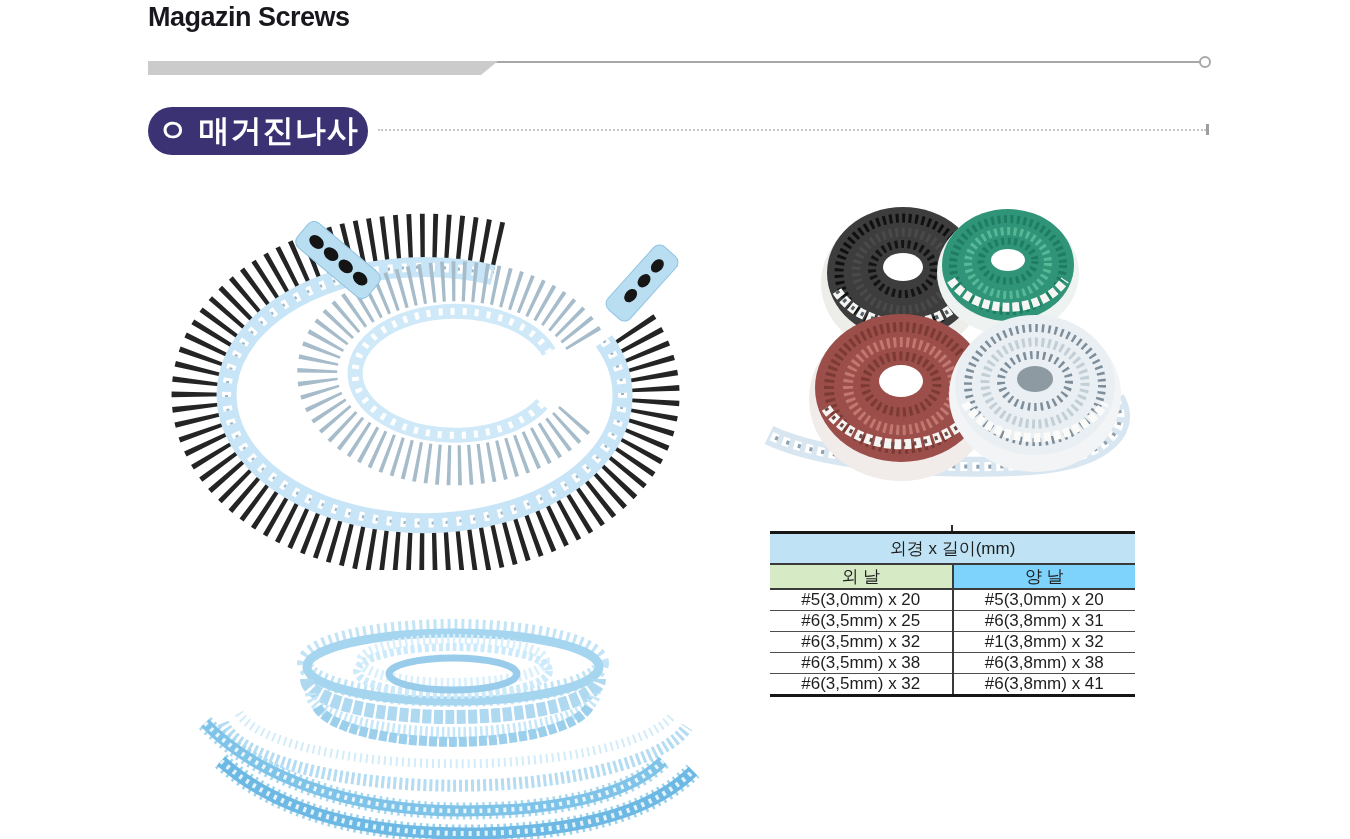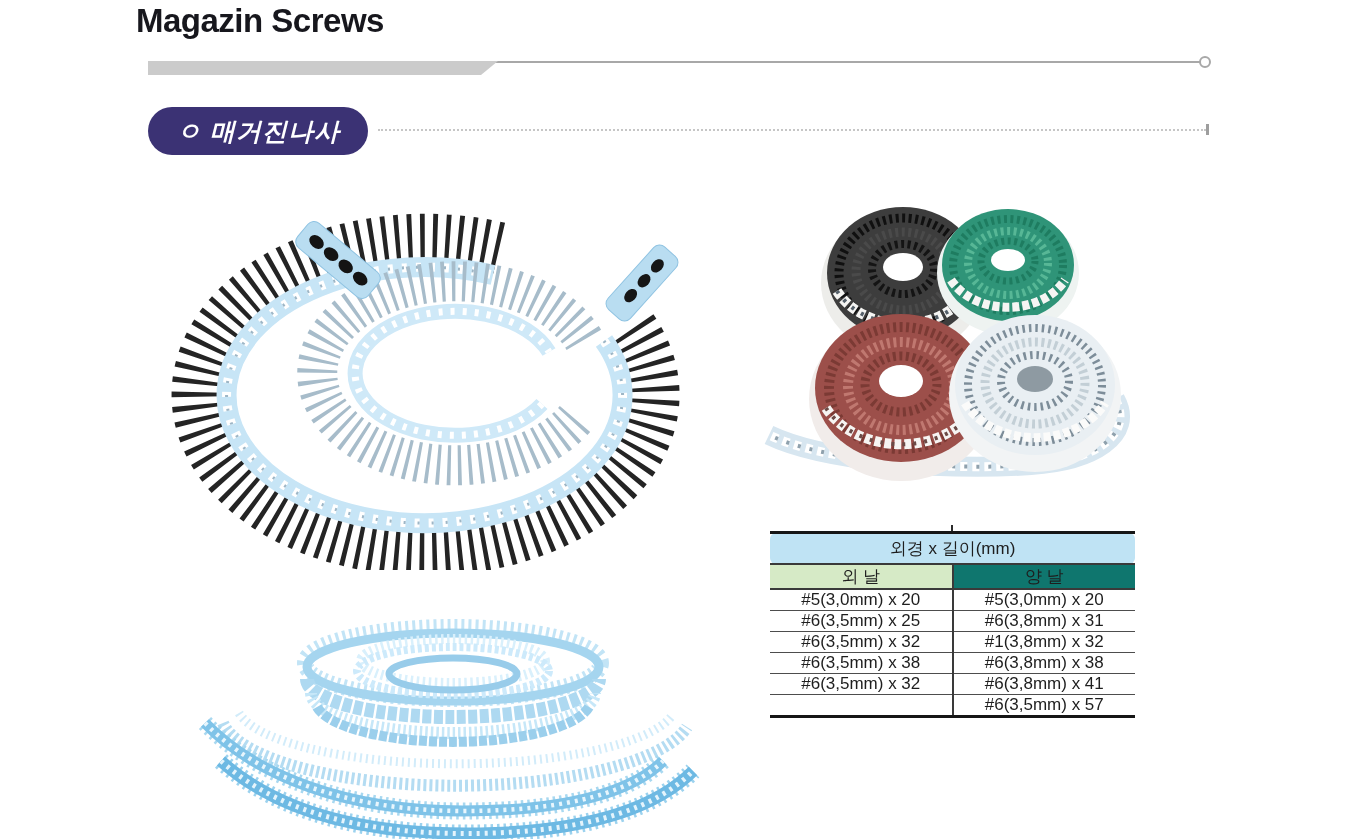--- a/index.html
+++ b/index.html
@@ -1,51 +1,51 @@
 <!DOCTYPE html>
 <html><head>
 <meta charset="utf-8">
 <style>
   * { margin:0; padding:0; box-sizing:border-box; }
   html,body { background:#ffffff; }
   body { font-family:"Liberation Sans","DejaVu Sans",sans-serif; }
   .page { position:relative; width:1350px; height:839px; background:#ffffff; overflow:hidden; }
 
   
-  .page-title { position:absolute; left:136px; top:2px; font-size:33px; font-weight:700;
+  .page-title { position:absolute; left:148px; top:2px; font-size:27px; font-weight:700;
                 color:#17171d; letter-spacing:-0.5px; }
   .rule-line { position:absolute; left:148px; top:61px; width:1053px; height:2px; background:#a8a8a8; }
   .rule-circle { position:absolute; left:1199px; top:56px; width:12px; height:12px;
                  border:2px solid #a8a8a8; border-radius:50%; background:#ffffff; }
   .rule-bar { position:absolute; left:148px; top:61px; width:350px; height:14px; background:#cbcbcb;
               clip-path:polygon(0 0, 100% 0, calc(100% - 17px) 100%, 0 100%); }
 
   
   .badge { position:absolute; left:148px; top:107px; width:220px; height:48px;
            background:#3b3274; border-radius:26px; display:flex; align-items:center; justify-content:center; }
-  .badge-text { color:#ffffff; font-size:25px; font-weight:700; letter-spacing:1px;font-style:italic; }
+  .badge-text { color:#ffffff; font-size:31px; font-weight:700; letter-spacing:1px; }
   .dotted-line { position:absolute; left:378px; top:129px; width:828px; height:0;
                  border-top:2px dotted #c6c6c6; }
   .dotted-end-tick { position:absolute; left:1206px; top:124px; width:3px; height:11px; background:#9e9e9e; }
 
   
   .photo { position:absolute; }
   .photo svg { display:block; }
 
   
   .spec-table-wrap { position:absolute; left:770px; top:531px; width:365px; }
   .spec-tick { position:absolute; left:951px; top:525px; width:2px; height:7px; background:#2c2c2c; }
   table.spec { border-collapse:collapse; width:365px; table-layout:fixed;
                border-top:3px solid #161616; border-bottom:3px solid #161616;
                font-size:17px; color:#1e1e1e; }
   table.spec th, table.spec td { text-align:center; vertical-align:middle; font-weight:400; }
-  .t-title { background:#bfe3f4; height:31px; border-bottom:2px solid #3a3a3a; font-size:17px;border-radius:6px; }
+  .t-title { background:#bfe3f4; height:31px; border-bottom:2px solid #3a3a3a; font-size:17px; }
   .t-colhead th { height:22px; border-bottom:2px solid #3a3a3a; }
   .t-left  { background:#d6eac6; }
-  .t-right { background:#0f766e; border-left:2px solid #3a3a3a; }
+  .t-right { background:#7dd3fc; border-left:2px solid #3a3a3a; }
   table.spec tbody td { height:16px; border-bottom:1px solid #4d4d4d; background:#ffffff; }
   table.spec tbody td:nth-child(2) { border-left:2px solid #3a3a3a; }
   table.spec tbody tr:last-child td { border-bottom:none; }
 </style>
 </head>
 <body>
 
 <div class="page">
 
   <h1 class="page-title">Magazin Screws</h1>
@@ -205,21 +205,17 @@
           <td>#1(3,8mm) x 32</td>
         </tr>
         <tr>
           <td>#6(3,5mm) x 38</td>
           <td>#6(3,8mm) x 38</td>
         </tr>
         <tr>
           <td>#6(3,5mm) x 32</td>
           <td>#6(3,8mm) x 41</td>
         </tr>
-        <tr>
-          <td></td>
-          <td>#6(3,5mm) x 57</td>
-        </tr>
       </tbody>
     </table>
   </div>
 
 </div>
 
 </body></html>

